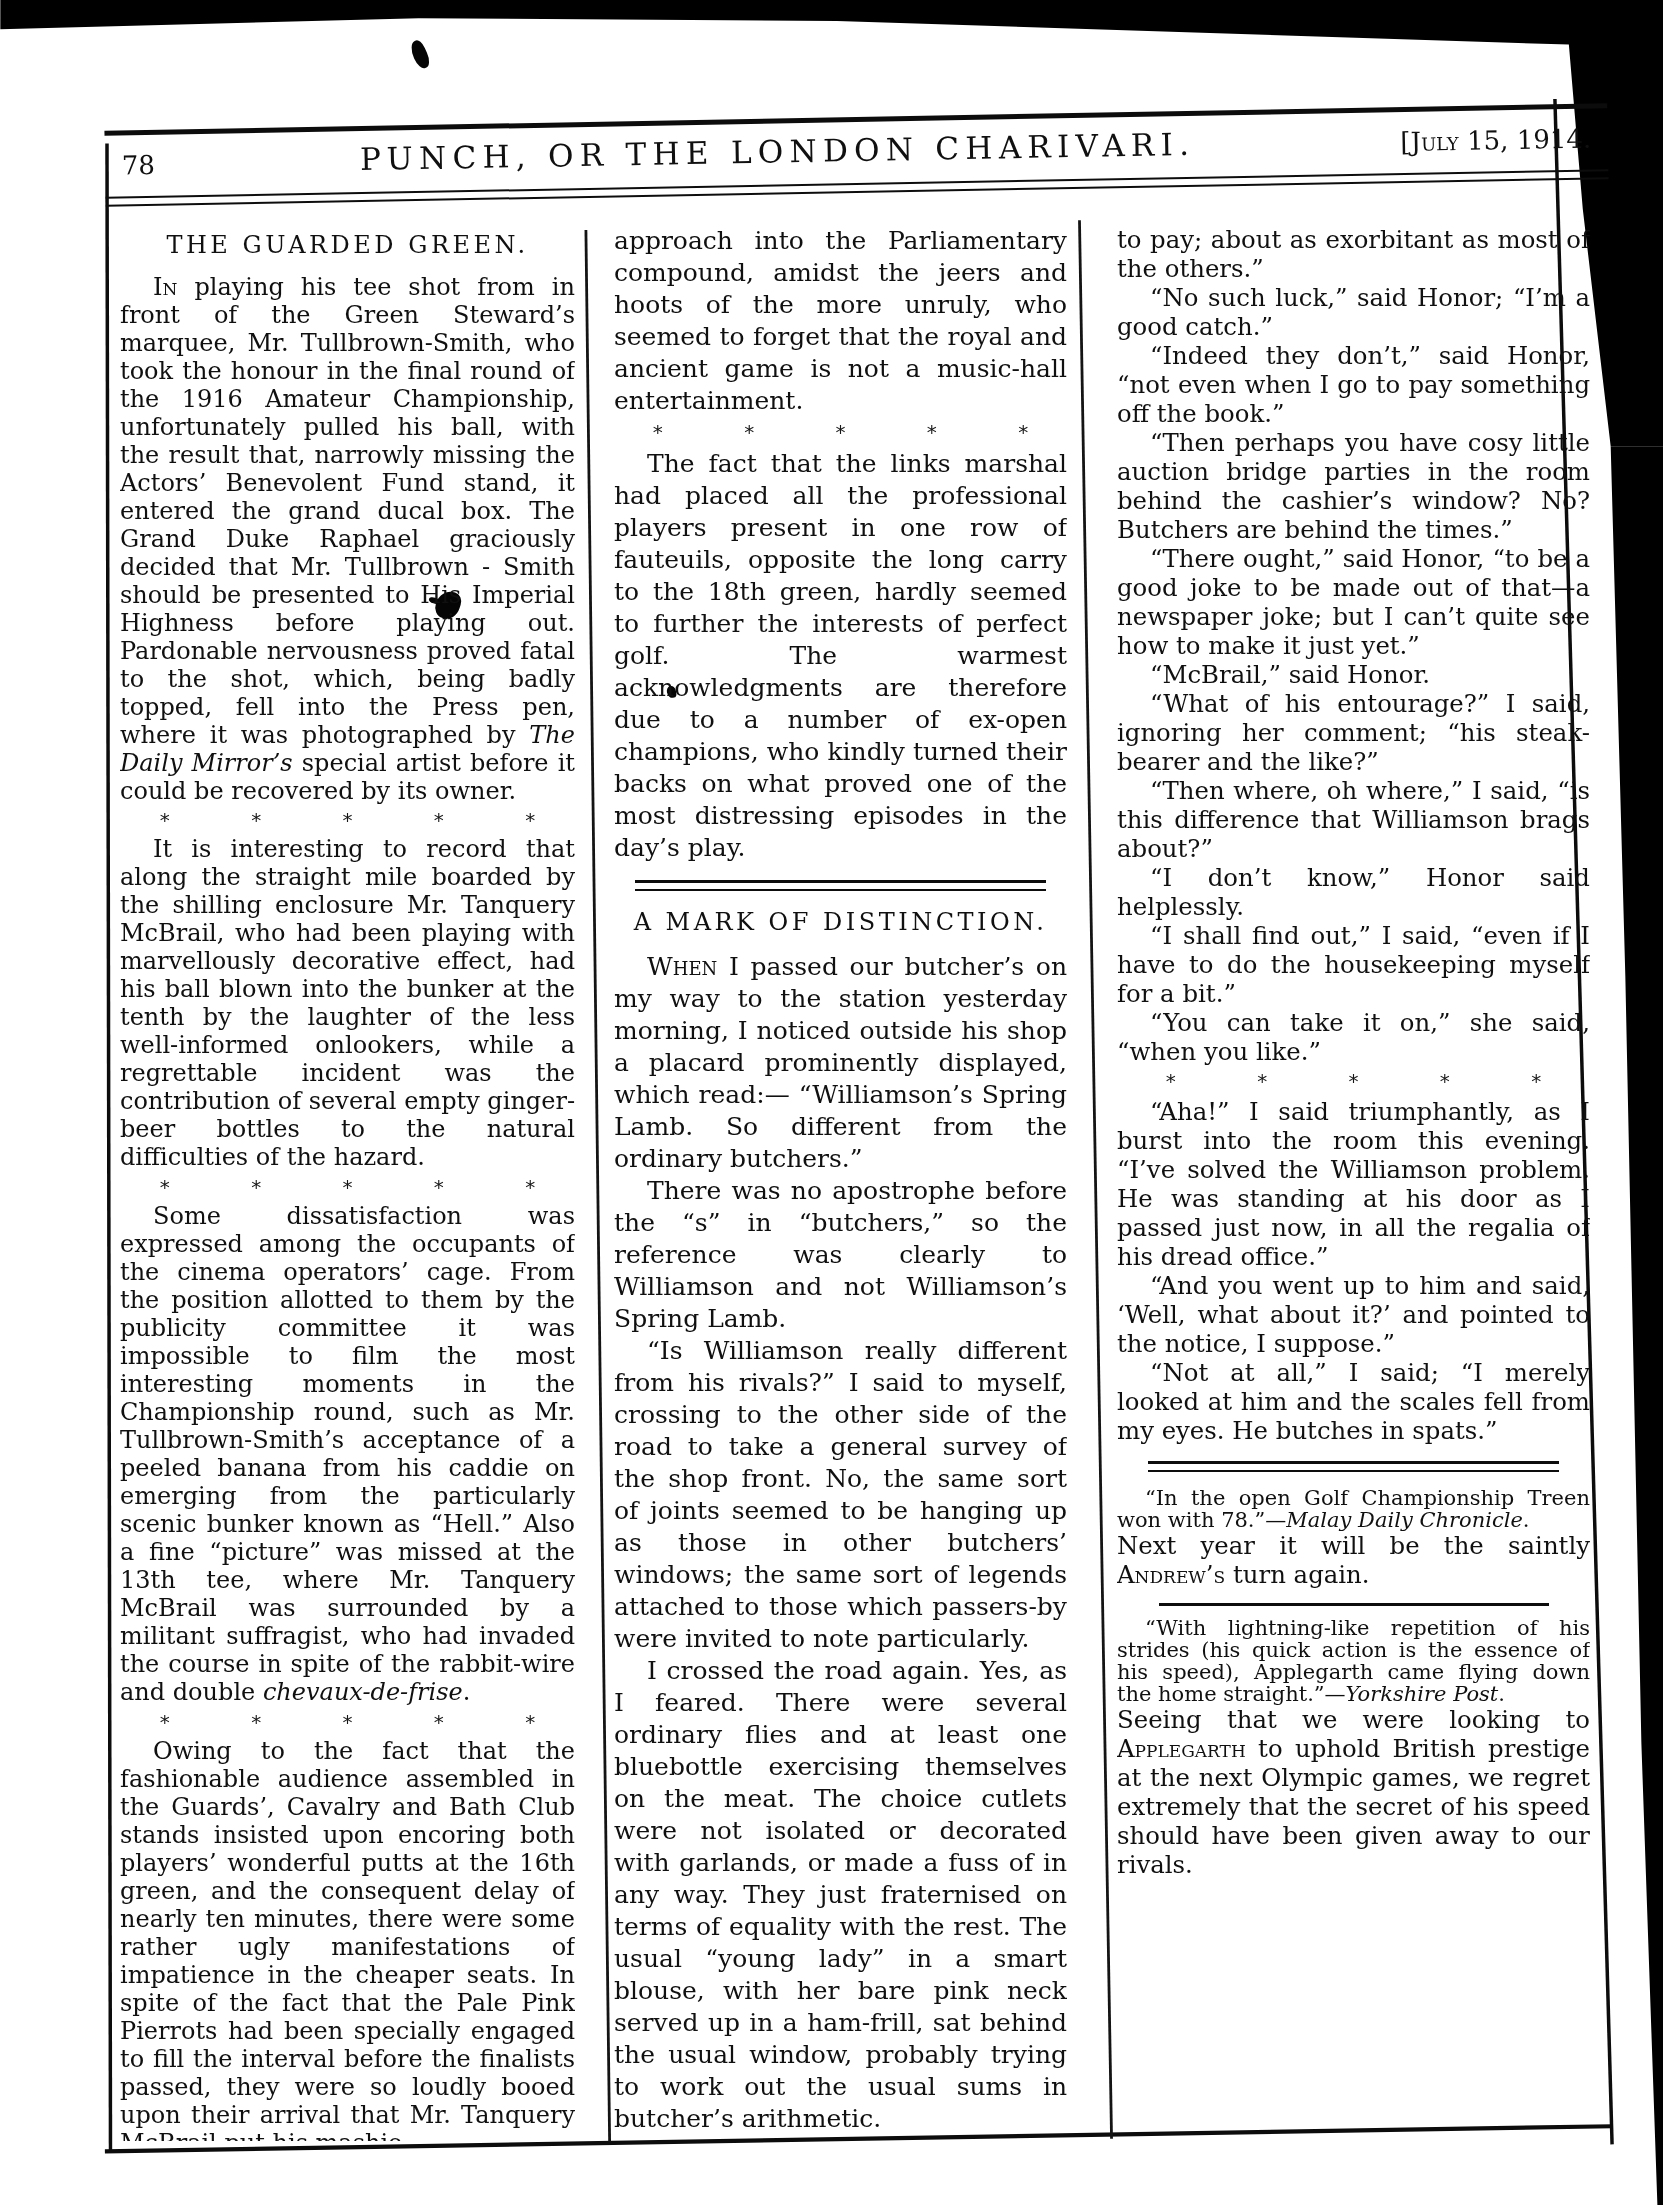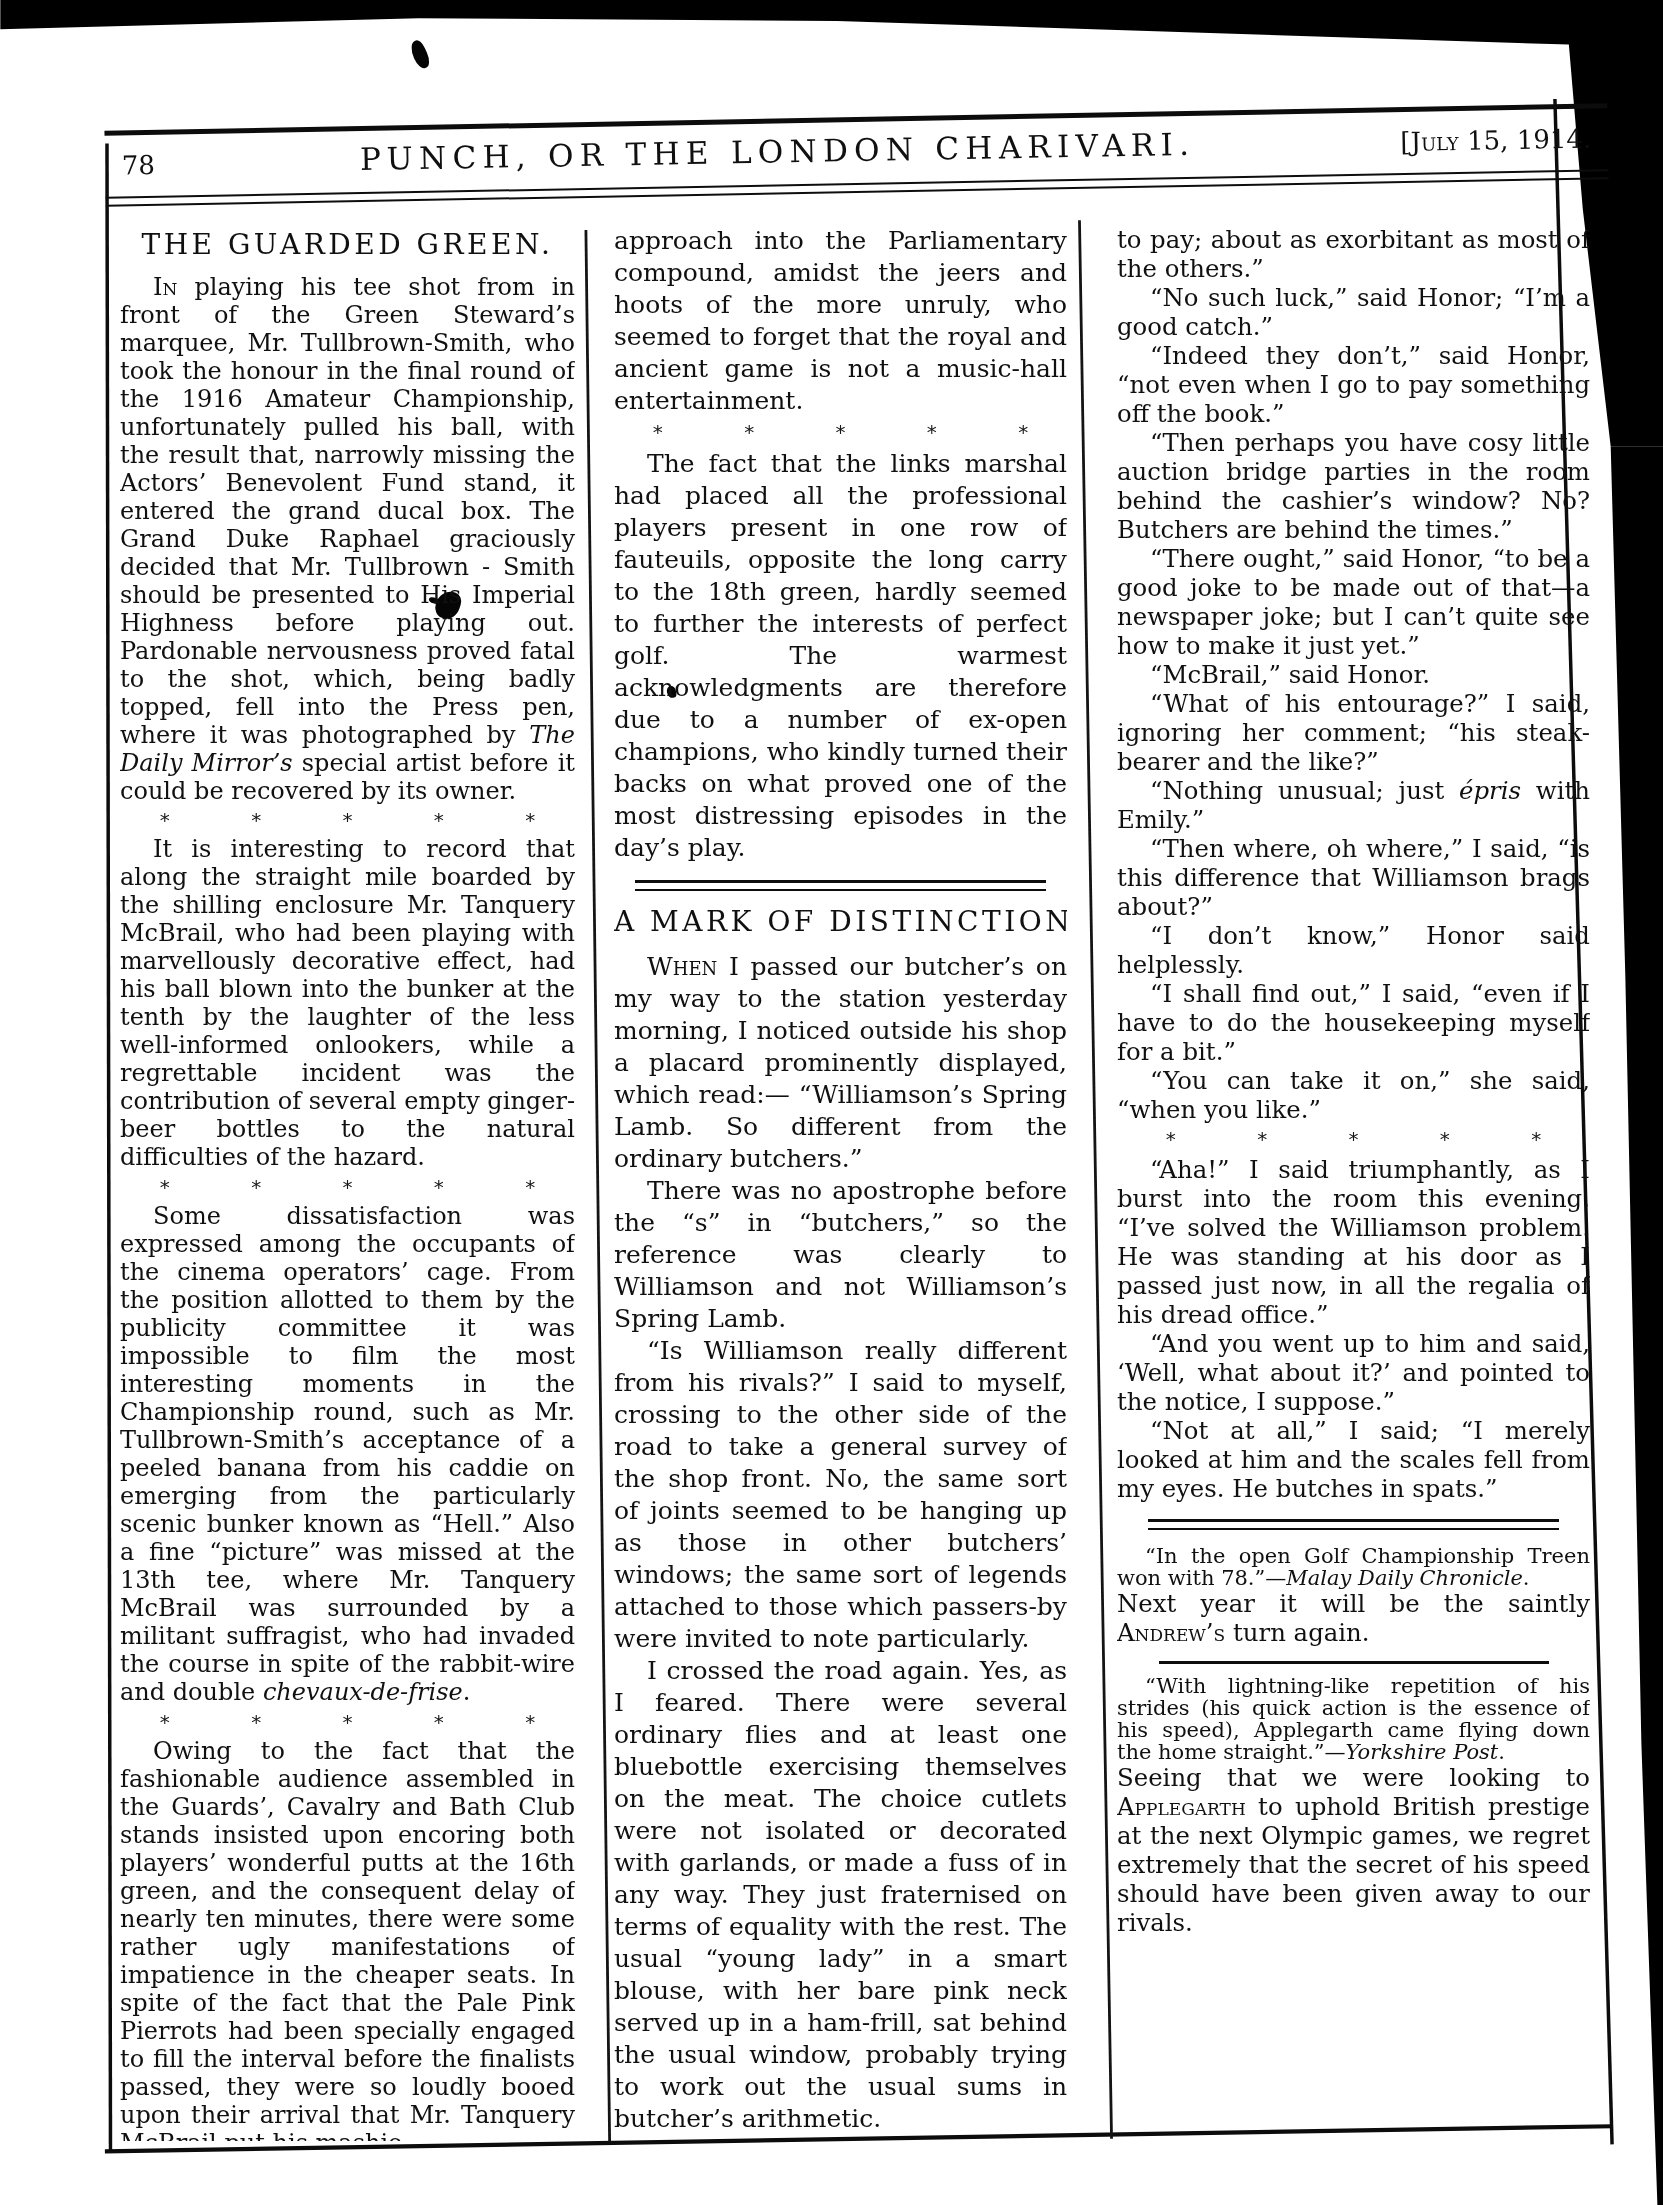--- a/index.html
+++ b/index.html
@@ -32,21 +32,21 @@
   .col{position:absolute;top:225px;height:1916px;overflow:hidden;text-align:justify;}
   #col-1{left:120px;width:455px;font-size:24px;line-height:28px;}
   #col-2{left:614px;width:453px;font-size:25px;line-height:32px;}
   #col-3{left:1117px;width:473px;font-size:24.4px;line-height:29px;}
   .col p{margin:0;}
   .para{text-indent:33px;}
   .cont{text-indent:0;}
   .intro{font-style:italic;padding-left:39px;text-indent:-39px;margin:2.8px 0 7px 0;}
   .quote{font-size:21px;line-height:22px;text-indent:28px;}
   .art-heading{
-    margin:5.6px 0 14px 0;font-weight:400;font-size:28px;letter-spacing:3.5px;
+    margin:5.6px 0 14px 0;font-weight:400;font-size:24px;letter-spacing:3.5px;
     text-align:center;white-space:nowrap;text-indent:0;
   }
   #col-2 .art-heading{margin:9.8px 0 12.5px 0;}
   .stars{
     text-align:center;font-family:"DejaVu Sans","Liberation Sans",sans-serif;
     font-size:20px;line-height:28px;word-spacing:75px;color:#171717;
     margin:1.4px 0 1.4px 0;text-indent:0;
   }
   .rule-double{width:411px;margin:16.7px auto 15.3px auto;border-top:3.5px solid #0d0d0d;border-bottom:2.8px solid #0d0d0d;height:5.6px;}
   .rule-single{width:390px;margin:14px auto 11px auto;border-top:3.5px solid #0d0d0d;}
@@ -103,21 +103,20 @@
     <p class="para">The top half of Mr. Williamson was visible behind his chopping-table. He saw me and touched his hat—a bowler; nothing very extraordinary about the bowler. The brim was certainly a great deal flatter than I like personally, but quite in keeping with the general tastes of those who purvey meat.</p>
   </div>
 <div class="col" id="col-3">
     <p class="cont">to pay; about as exorbitant as most of the others.”</p>
     <p class="para">“No such luck,” said Honor; “I’m a good catch.”</p>
     <p class="para">“Indeed they don’t,” said Honor, “not even when I go to pay something off the book.”</p>
     <p class="para">“Then perhaps you have cosy little auction bridge parties in the room behind the cashier’s window? No? Butchers are behind the times.”</p>
     <p class="para">“There ought,” said Honor, “to be a good joke to be made out of that—a newspaper joke; but I can’t quite see how to make it just yet.”</p>
     <p class="para">“McBrail,” said Honor.</p>
     <p class="para">“What of his entourage?” I said, ignoring her comment; “his steak-bearer and the like?”</p>
-    <p class="para">“Nothing unusual; just <i>épris</i> with Emily.”</p>
     <p class="para">“Then where, oh where,” I said, “is this difference that Williamson brags about?”</p>
     <p class="para">“I don’t know,” Honor said helplessly.</p>
     <p class="para">“I shall find out,” I said, “even if I have to do the housekeeping myself for a bit.”</p>
     <p class="para">“You can take it on,” she said, “when you like.”</p>
     <div class="stars">* * * * *</div>
     <p class="para">“Aha!” I said triumphantly, as I burst into the room this evening. “I’ve solved the Williamson problem. He was standing at his door as I passed just now, in all the regalia of his dread office.”</p>
     <p class="para">“And you went up to him and said, ‘Well, what about it?’ and pointed to the notice, I suppose.”</p>
     <p class="para">“Not at all,” I said; “I merely looked at him and the scales fell from my eyes. He butches in spats.”</p>
     <div class="rule-double"></div>
     <p class="quote">“In the open Golf Championship Treen won with 78.”—<i>Malay Daily Chronicle</i>.</p>

